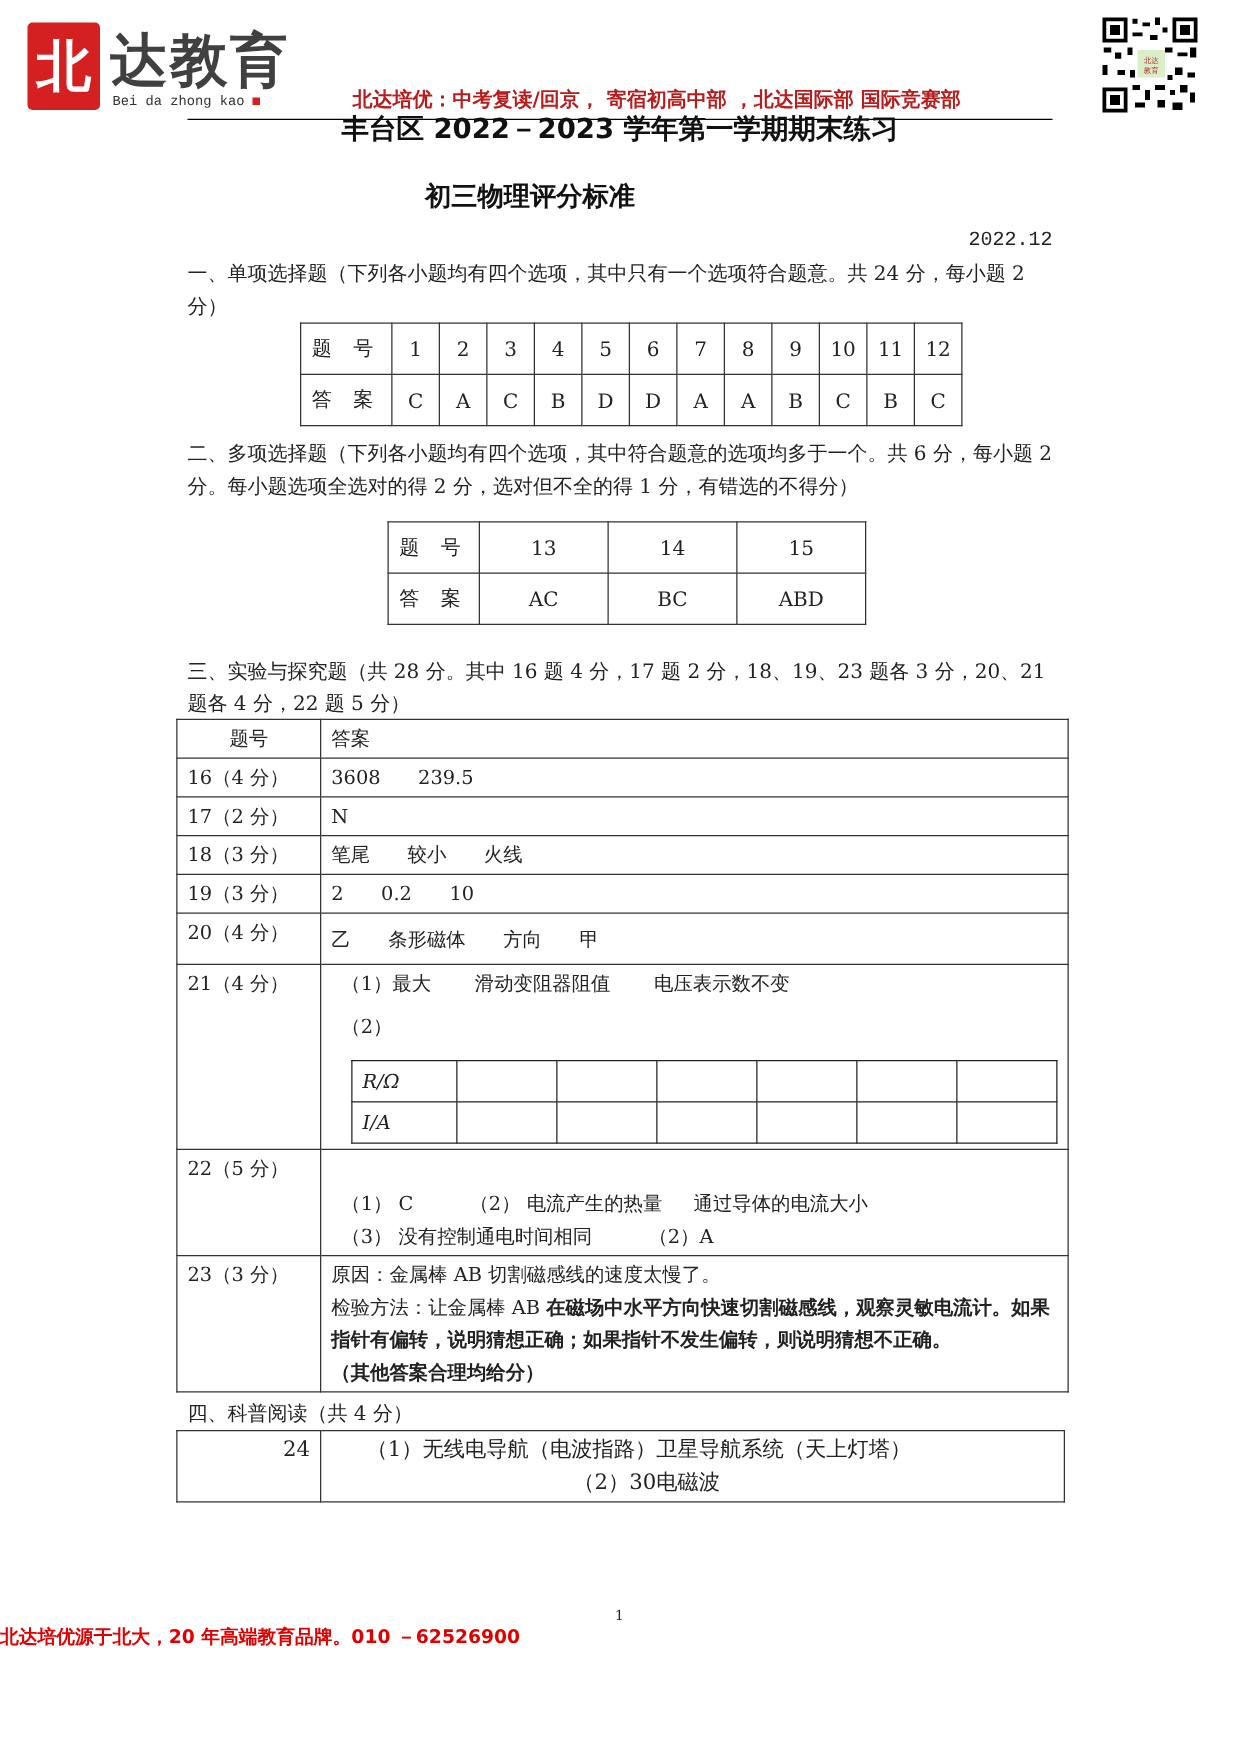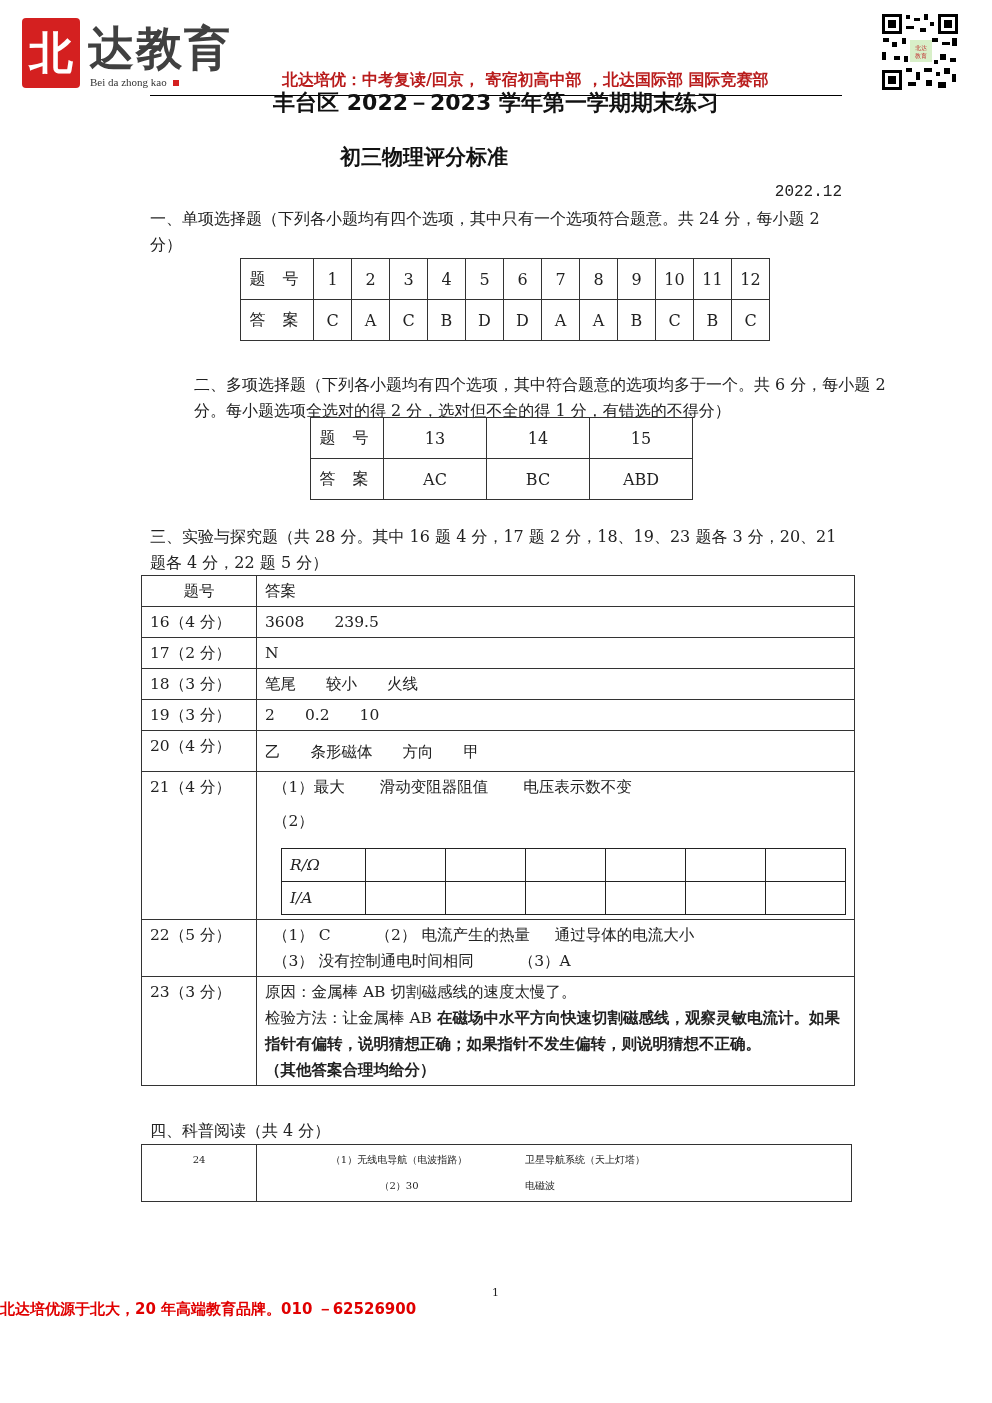--- a/index.html
+++ b/index.html
@@ -5,21 +5,21 @@
   html, body { margin:0; padding:0; background:#fff; }
   body { width:992px; height:1403px; position:relative; overflow:hidden;
          font-family:"DejaVu Serif","Liberation Serif",serif; color:#222; }
   .abs { position:absolute; }
   
   .logo-box { left:22px; top:18px; width:58px; height:70px; background:#d42020; border-radius:4px;
               color:#fff; font-size:44px; font-weight:bold; display:flex; align-items:center; justify-content:center;
               font-family:"DejaVu Sans",sans-serif; }
   .logo-text { left:88px; top:18px; font-size:46px; color:#404040; font-weight:bold; letter-spacing:2px;
                font-family:"DejaVu Serif",serif; }
-  .logo-sub { left:90px; top:76px; font-size:11px; color:#333; font-family:Liberation Serif, serif; }
+  .logo-sub { left:90px; top:76px; font-size:11px; color:#333; font-family:Liberation Mono, monospace; }
   .logo-dot { display:inline-block; width:6px; height:6px; background:#d42020; margin-left:6px; }
   .banner { left:282px; top:70px; font-size:16px; color:#b91c1c; font-weight:bold;
             font-family:"DejaVu Sans",sans-serif; white-space:nowrap; }
   .hline { left:150px; top:95px; width:692px; height:1px; background:#000; }
   .qr { left:880px; top:12px; width:80px; height:80px; }
   .title1 { left:0; width:992px; top:88px; text-align:center; font-size:22px; font-weight:bold;
             font-family:"DejaVu Sans",sans-serif; color:#111; }
   .title2 { left:0; width:848px; top:143px; text-align:center; font-size:21px; font-weight:bold;
             font-family:"DejaVu Sans",sans-serif; color:#111; }
   .date { right:150px; top:183px; font-size:16px; font-family:"Liberation Mono",monospace; }
@@ -33,21 +33,21 @@
   .t2 td { height:38px; width:100px; }
   .t2 td.h { width:70px; letter-spacing:6px; }
   .t3 { left:141px; top:575px; width:714px; }
   .t3 td { text-align:left; vertical-align:top; padding:2px 8px; font-size:15.5px; line-height:26px; }
   .t3 td.q { width:98px; }
   .gap { display:inline-block; width:30px; }
   .inner { margin:14px 0 2px 16px;padding-left:45px; }
   .inner td { width:76px; height:32px; border:1.5px solid #222; text-align:left; padding:0 8px; font-style:italic; vertical-align:middle; }
   .bold { font-weight:bold; }
   .t4 { left:141px; top:1144px; width:711px; }
-  .t4 td { text-align:center; vertical-align:top; padding:2px 8px; font-size:10px; line-height:26px; }
+  .t4 td { text-align:right; vertical-align:top; padding:2px 8px; font-size:17px; line-height:26px; }
   .footer { left:0; width:918px; top:1300px; text-align:left; font-size:15px; color:#e00000; font-weight:bold;
             font-family:"DejaVu Sans",sans-serif; }
   .pagenum { left:492px; top:1286px; font-size:11px; }
 </style>
 </head>
 <body>
 
 <div class="abs logo-box">北</div>
 <div class="abs logo-text">达教育</div>
 <div class="abs logo-sub"><span>Bei da zhong kao</span><span class="logo-dot"></span></div>
@@ -131,21 +131,21 @@
         <td>A</td>
         <td>A</td>
         <td>B</td>
         <td>C</td>
         <td>B</td>
         <td>C</td>
       </tr>
 </tbody>
   </table>
 
-<div class="abs para" style="top:372px;margin-left:44px;">二、多项选择题（下列各小题均有四个选项，其中符合题意的选项均多于一个。共 6 分，每小题 2 分。每小题选项全选对的得 2 分，选对但不全的得 1 分，有错选的不得分）</div>
+<div class="abs para" style="top:350px;">二、多项选择题（下列各小题均有四个选项，其中符合题意的选项均多于一个。共 6 分，每小题 2 分。每小题选项全选对的得 2 分，选对但不全的得 1 分，有错选的不得分）</div>
 <table class="abs t2">
   <tbody>
       <tr id="s2-num-row">
     <td class="h">题 号</td>
   <td>13</td>
         <td>14</td>
         <td>15</td>
       </tr>
   <tr id="s2-ans-row">
     <td class="h">答 案</td>
@@ -216,28 +216,28 @@
                 <td></td>
                 <td></td>
         </tr>
       </tbody>
           </table>
     </td>
   </tr>
   <tr>
     <td class="q">22（5 分）</td>
     <td>
-      <div style="padding-left:8px;">
+      <div style="padding-left:8px;margin-top:28px;">
         <span>（1） C</span><span class="gap" style="width:40px"></span>
         <span>（2） 电流产生的热量</span><span class="gap" style="width:20px"></span>
         <span>通过导体的电流大小</span>
       </div>
       <div style="padding-left:8px;">
         <span>（3） 没有控制通电时间相同</span><span class="gap" style="width:40px"></span>
-        <span>（3）A</span>
+        <span>（2）A</span>
       </div>
     </td>
   </tr>
   <tr>
     <td class="q">23（3 分）</td>
     <td>
       <div>原因：金属棒 AB 切割磁感线的速度太慢了。</div>
       <div><span>检验方法：让金属棒 AB </span><span class="bold">在磁场中水平方向快速切割磁感线，观察灵敏电流计。如果指针有偏转，说明猜想正确；如果指针不发生偏转，则说明猜想不正确。</span></div>
       <div class="bold">（其他答案合理均给分）</div>
     </td>

